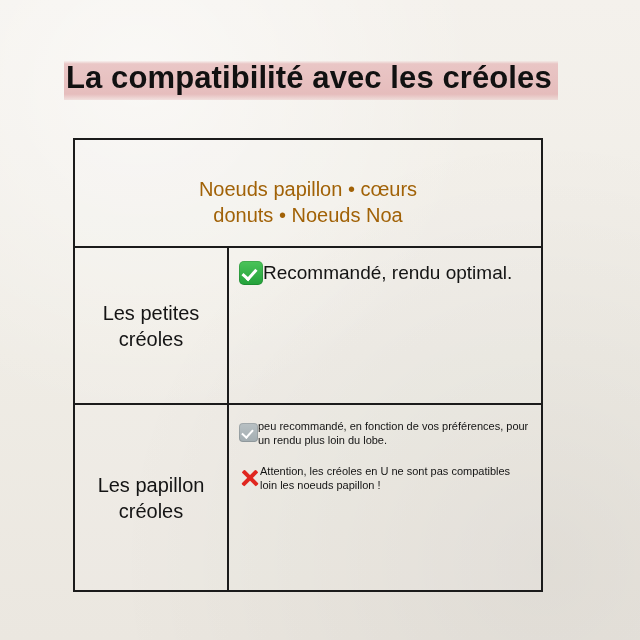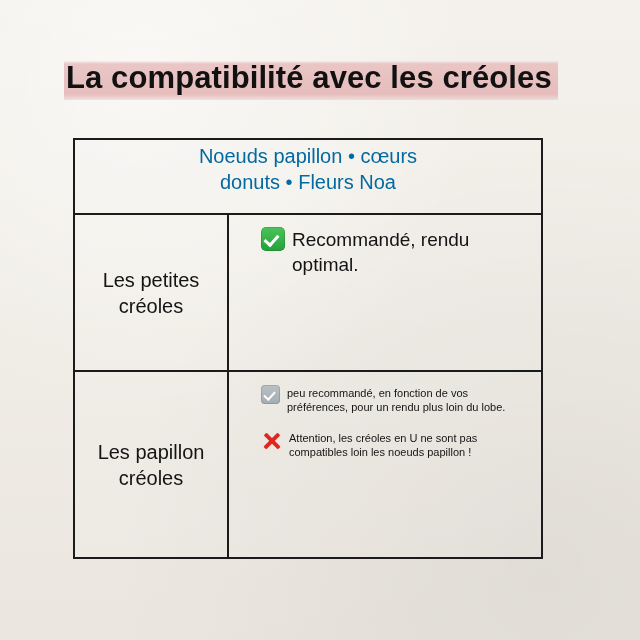--- a/index.html
+++ b/index.html
@@ -58,24 +58,24 @@
     border: 2px solid #1b1b1b;
     box-sizing: border-box;
     background: rgba(255,255,255,0.08);
   }
   .row {
     display: flex;
   }
   .header-cell {
     width: 100%;
     box-sizing: border-box;
-    padding: 4px 10px 18px 10px;
+    padding: 37px 10px 18px 10px;
     text-align: center;
     font-size: 20px;
-    color: #0369a1;
+    color: #a16207;
     line-height: 1.28;
     border-bottom: 2px solid #1b1b1b;
   }
   .label-cell {
     width: 154px;
     box-sizing: border-box;
     border-right: 2px solid #1b1b1b;
     display: flex;
     align-items: center;
     justify-content: center;
@@ -93,23 +93,21 @@
   .row-small {
     border-bottom: 2px solid #1b1b1b;
     min-height: 155px;
   }
   .row-large {
     min-height: 185px;
   }
 
   .note {
     display: flex;
-    align-items: flex-start;
-    gap: 7px;
-    margin-left: 22px;
+    align-items: center;
   }
   .note + .note {
     margin-top: 14px;
   }
   .note-text {
     color: #141414;
     line-height: 1.3;
   }
   .note-big .note-text {
     font-size: 19px;
@@ -192,21 +190,21 @@
 
   <div class="title-wrap">
     <span class="title">La compatibilité avec les créoles</span>
   </div>
 
   <div class="table">
 
     <div class="row">
       <div class="header-cell">
         <div>Noeuds papillon • cœurs</div>
-        <div>donuts • Fleurs Noa</div>
+        <div>donuts • Noeuds Noa</div>
       </div>
     </div>
 
     <div class="row row-small">
       <div class="label-cell">
         <div>
           <div>Les petites</div>
           <div>créoles</div>
         </div>
       </div>

